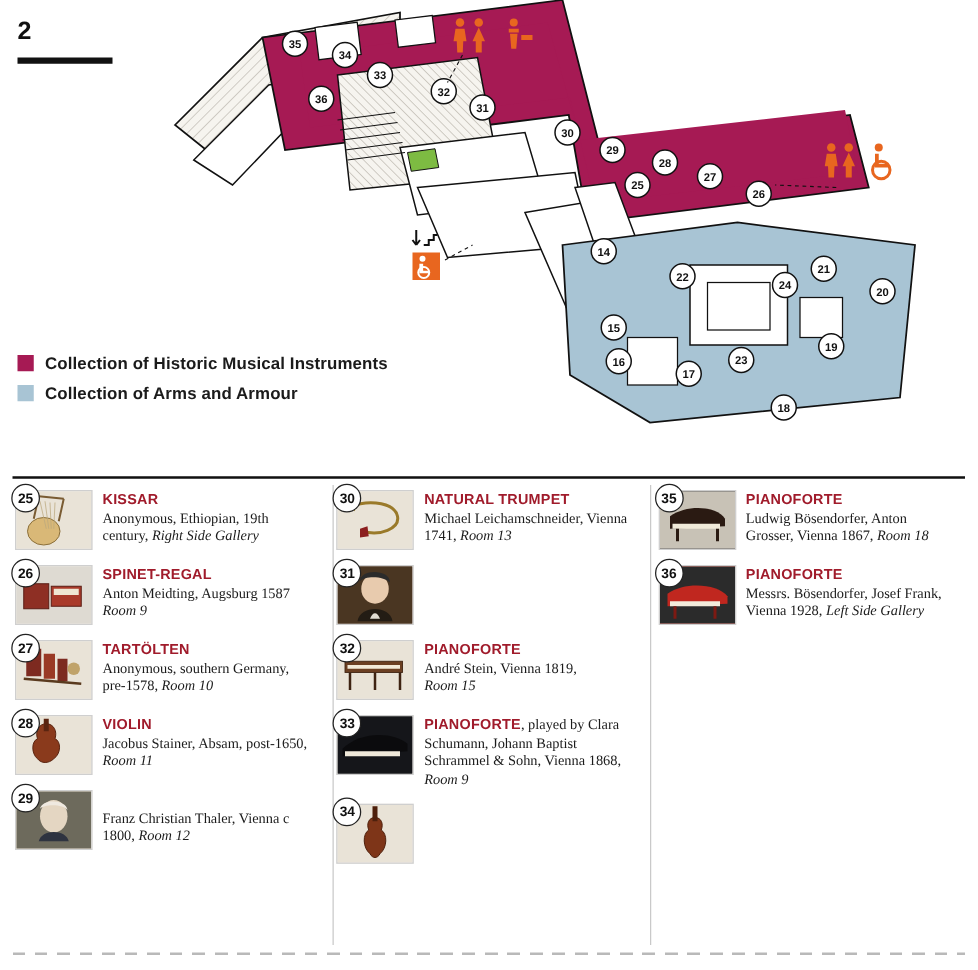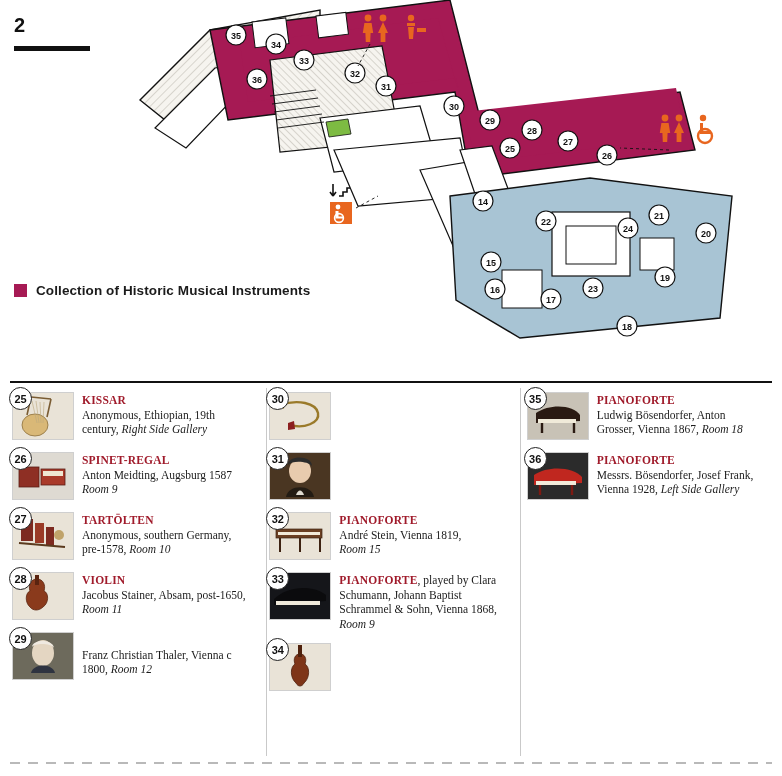--- a/index.html
+++ b/index.html
@@ -159,21 +159,21 @@
   }
   .entry-text {
     font-size: 11.5px;
     line-height: 14.5px;
     color: #1b1b1b;
     padding-top: 1px;
   }
   .ttl {
     color: #a01b2b;
     font-weight: bold;
-    font-family: Liberation Serif, serif;
+    font-family: Liberation Sans, sans-serif;
     letter-spacing: .2px;
   }
   .ital { font-style: italic; }
 
   
   .art { position: absolute; inset: 0; }
   .bg-cream { background: #e9e3d7; }
   .bg-dark { background: #1d1d1f; }
   .bg-grey { background: #dedad2; }
   .bg-red { background: #b2352f; }
@@ -385,20 +385,24 @@
         <circle cx="9" cy="16" r="4.4" fill="none" stroke="#fff" stroke-width="1.6"></circle>
       </g>
     </svg>
   </div>
 
   <div class="legend">
     <div class="legend-row">
       <span class="legend-swatch" style="background:#a61a54"></span>
       <span class="legend-label">Collection of Historic Musical Instruments</span>
     </div>
+    <div class="legend-row">
+      <span class="legend-swatch" style="background:#a8c4d4"></span>
+      <span class="legend-label">Collection of Arms and Armour</span>
+    </div>
   </div>
 
   <div class="divider"></div>
   <div class="col-sep" style="left:266px"></div>
   <div class="col-sep" style="left:520px"></div>
   <div class="bottom-dots"></div>
 
   <div class="catalogue">
 
     <div class="cat-col">
@@ -516,20 +520,24 @@
           <div class="thumb">
             <div class="art bg-cream">
               <svg width="60" height="46" viewBox="0 0 60 46">
                 <path d="M10,12 C28,6 46,10 48,20 C50,30 34,36 20,32" fill="none" stroke="#9a7a2a" stroke-width="2.4"></path>
                 <path d="M6,10 L14,6 L14,16 Z" fill="#9a7a2a"></path>
                 <path d="M18,30 l6,-2 l1,8 l-7,1 Z" fill="#8c1f1f"></path>
               </svg>
             </div>
           </div>
         </div>
+        <div class="entry-text">
+          <span class="ttl">NATURAL TRUMPET</span><br>
+          <span>Michael Leichamschneider, </span><span>Vienna 1741, </span><span class="ital">Room 13</span>
+        </div>
       </div>
 
       <div class="entry">
         <div class="thumb-wrap">
           <div class="badge">31</div>
           <div class="thumb">
             <div class="art bg-port">
               <svg width="60" height="46" viewBox="0 0 60 46">
                 <rect width="60" height="46" fill="#4a3622"></rect>
                 <ellipse cx="30" cy="18" rx="11" ry="12" fill="#e8cbae"></ellipse>

